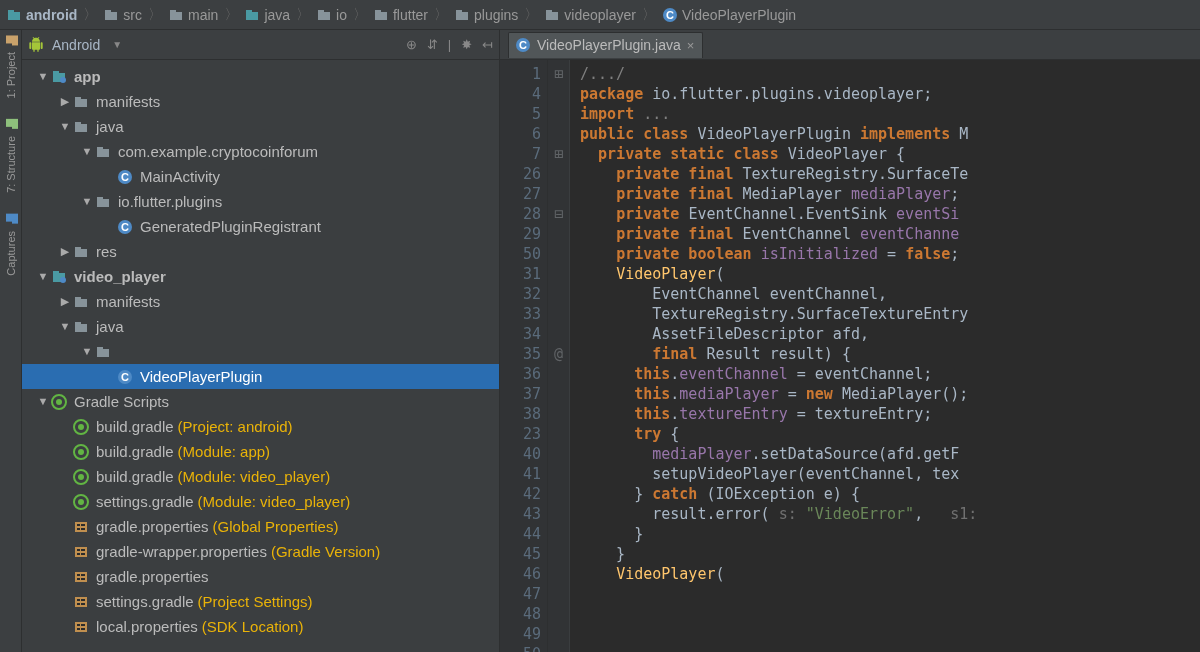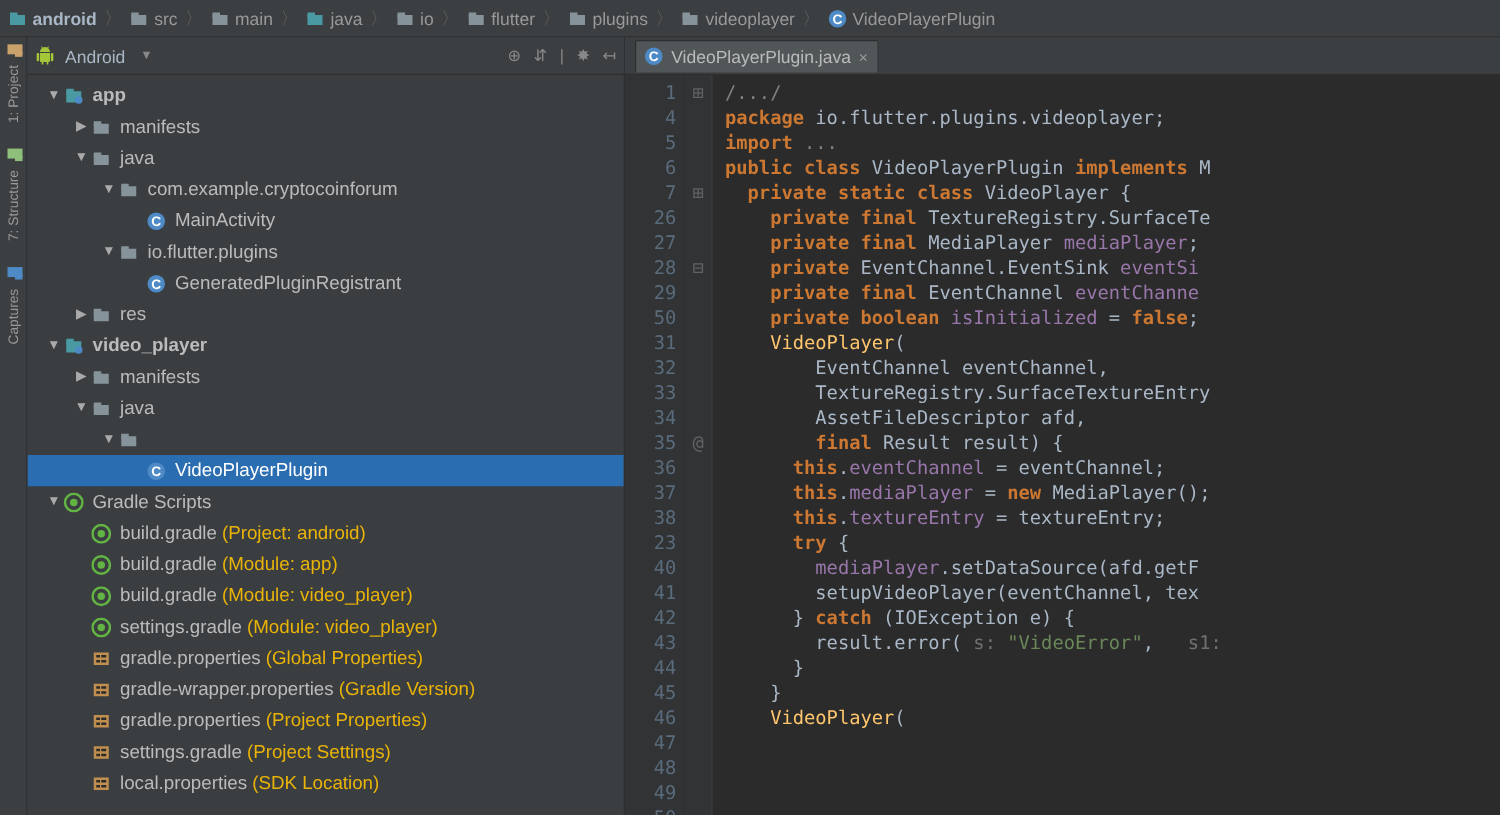--- a/index.html
+++ b/index.html
@@ -551,21 +551,20 @@
           <span class="node-icon">
             <svg width="16" height="16">
               <rect x="2" y="3" width="12" height="10" fill="#c08f4f"></rect>
               <rect x="4" y="5" width="3" height="2" fill="#2b2b2b"></rect>
               <rect x="4" y="9" width="3" height="2" fill="#2b2b2b"></rect>
               <rect x="8" y="5" width="4" height="2" fill="#2b2b2b"></rect>
               <rect x="8" y="9" width="4" height="2" fill="#2b2b2b"></rect>
             </svg>
           </span>
           <span class="node-label">gradle.properties</span>
-          <span class="node-hint">(Project Properties)</span>
         </div>
         <div class="tree-row">
           <span class="indent" style="width: 36px;"></span>
           <span class="arrow none">▶</span>
           <span class="node-icon">
             <svg width="16" height="16">
               <rect x="2" y="3" width="12" height="10" fill="#c08f4f"></rect>
               <rect x="4" y="5" width="3" height="2" fill="#2b2b2b"></rect>
               <rect x="4" y="9" width="3" height="2" fill="#2b2b2b"></rect>
               <rect x="8" y="5" width="4" height="2" fill="#2b2b2b"></rect>

